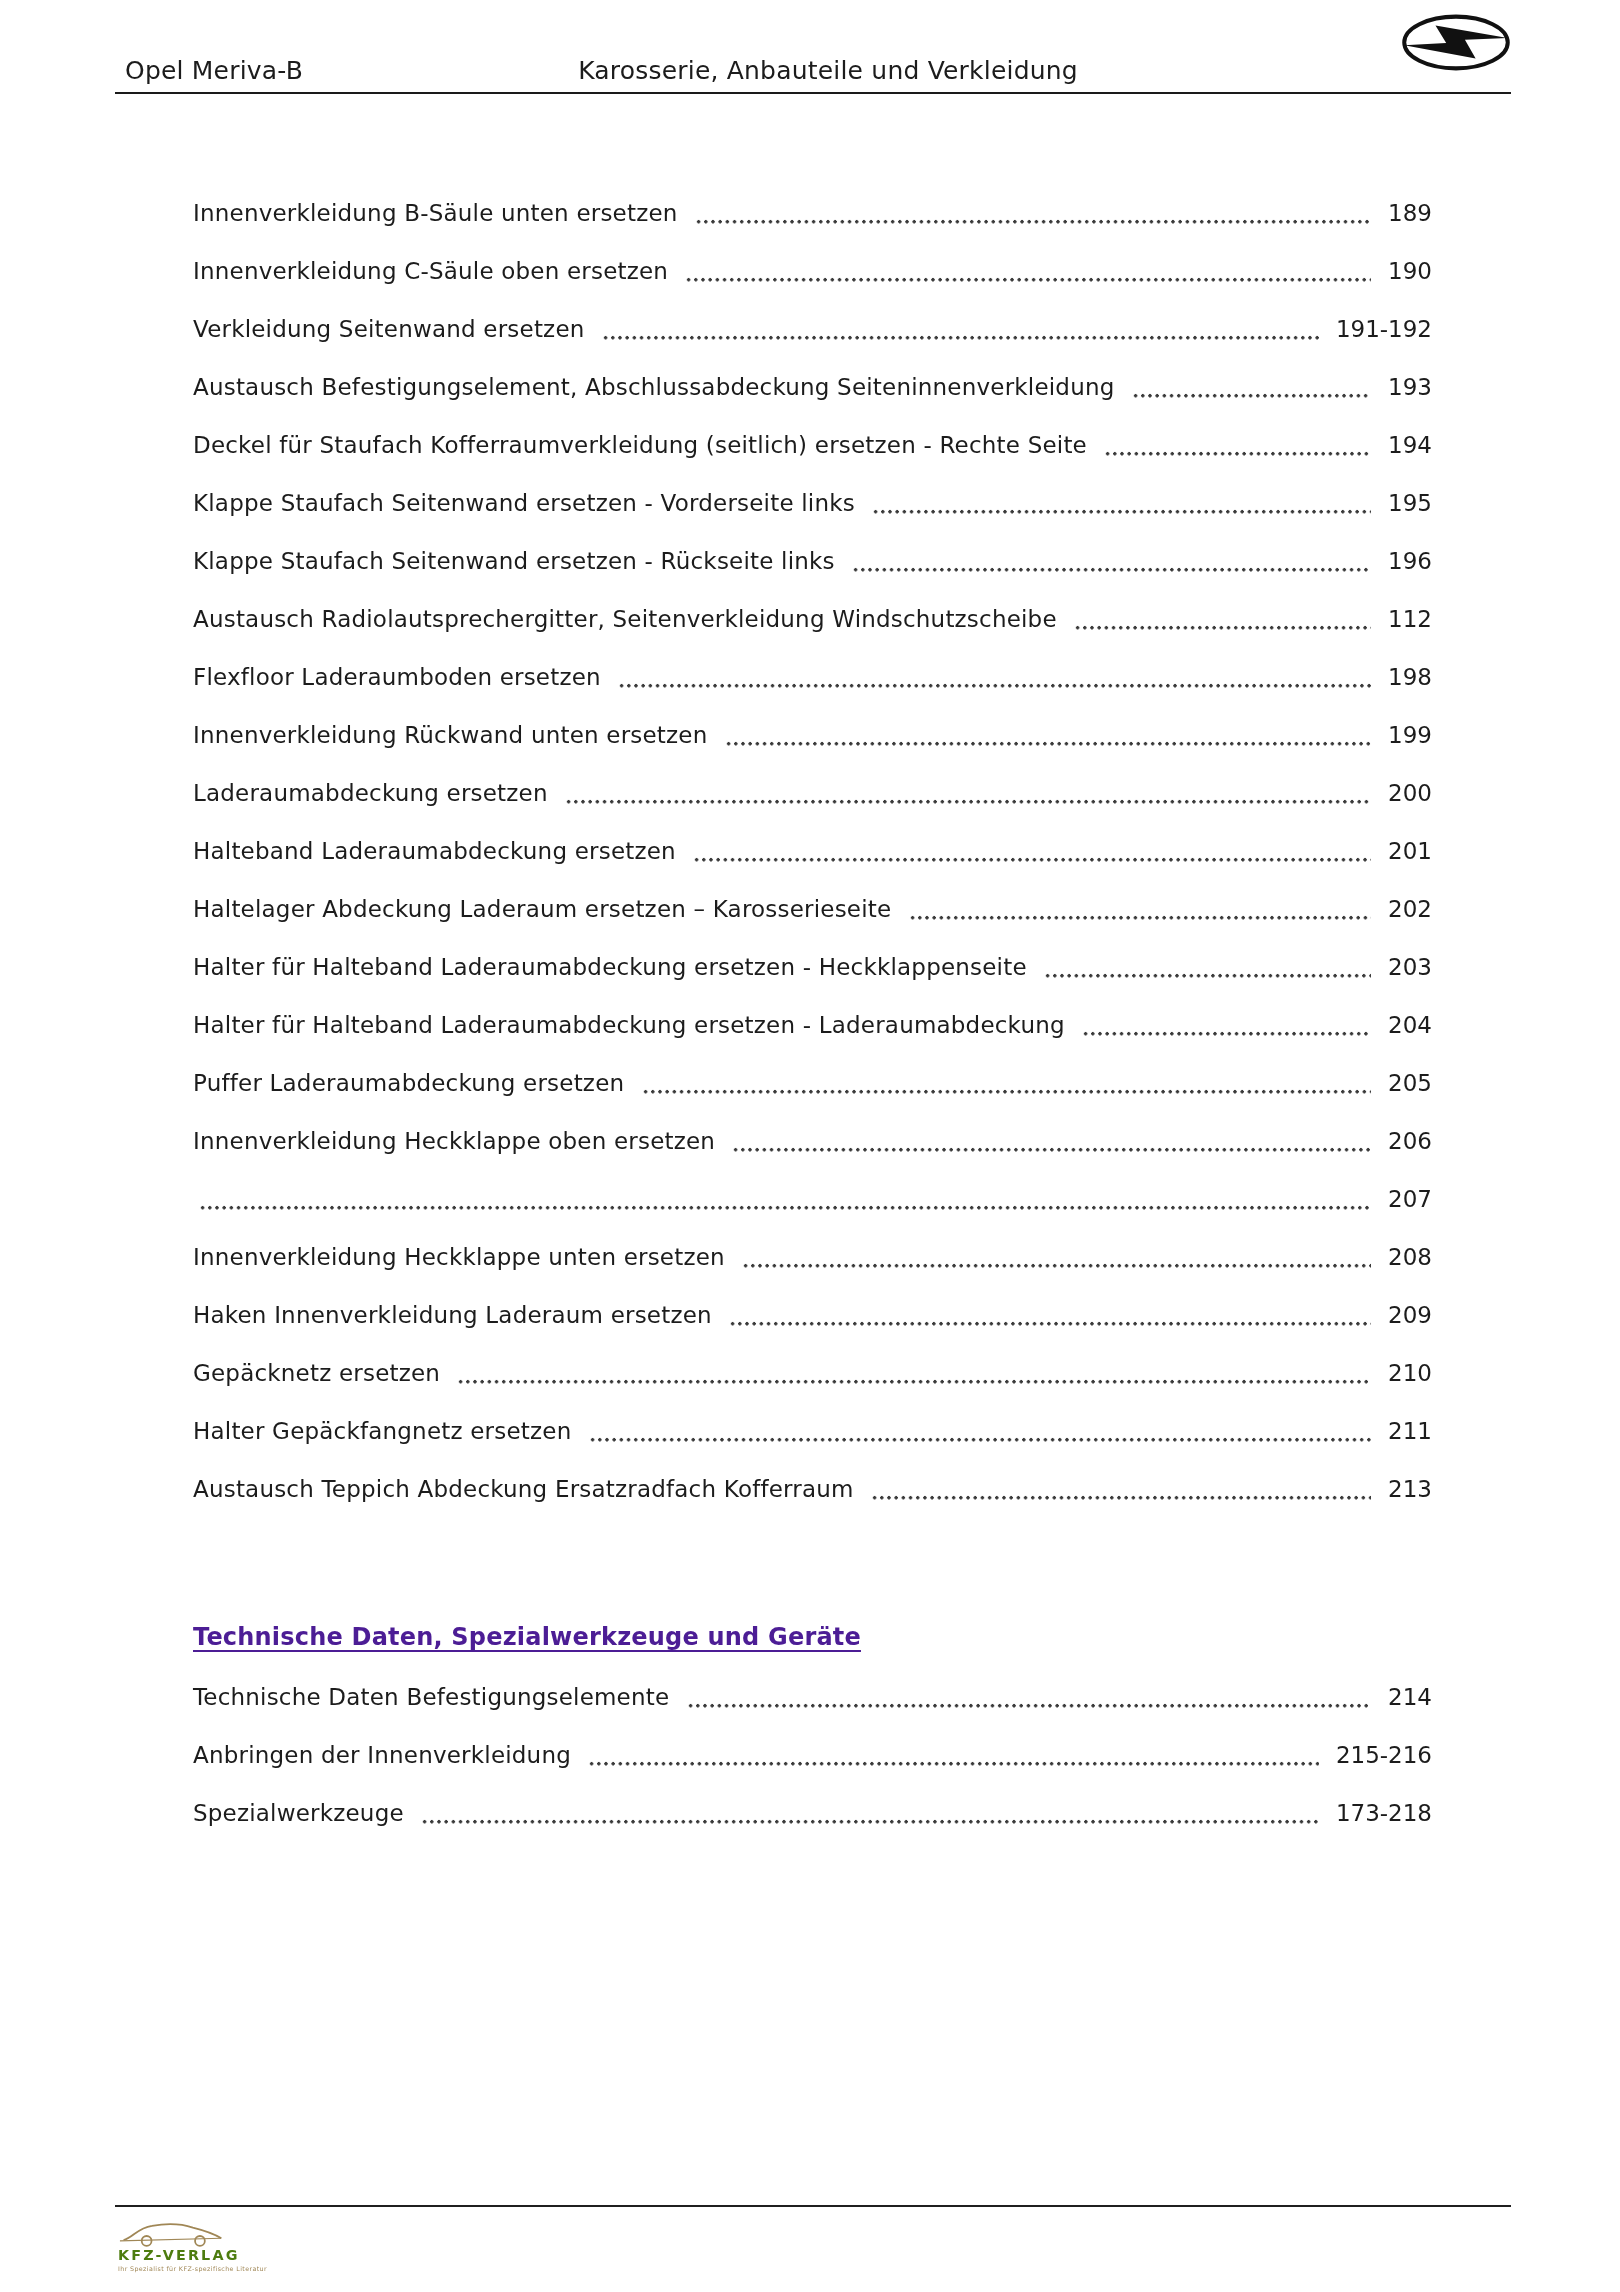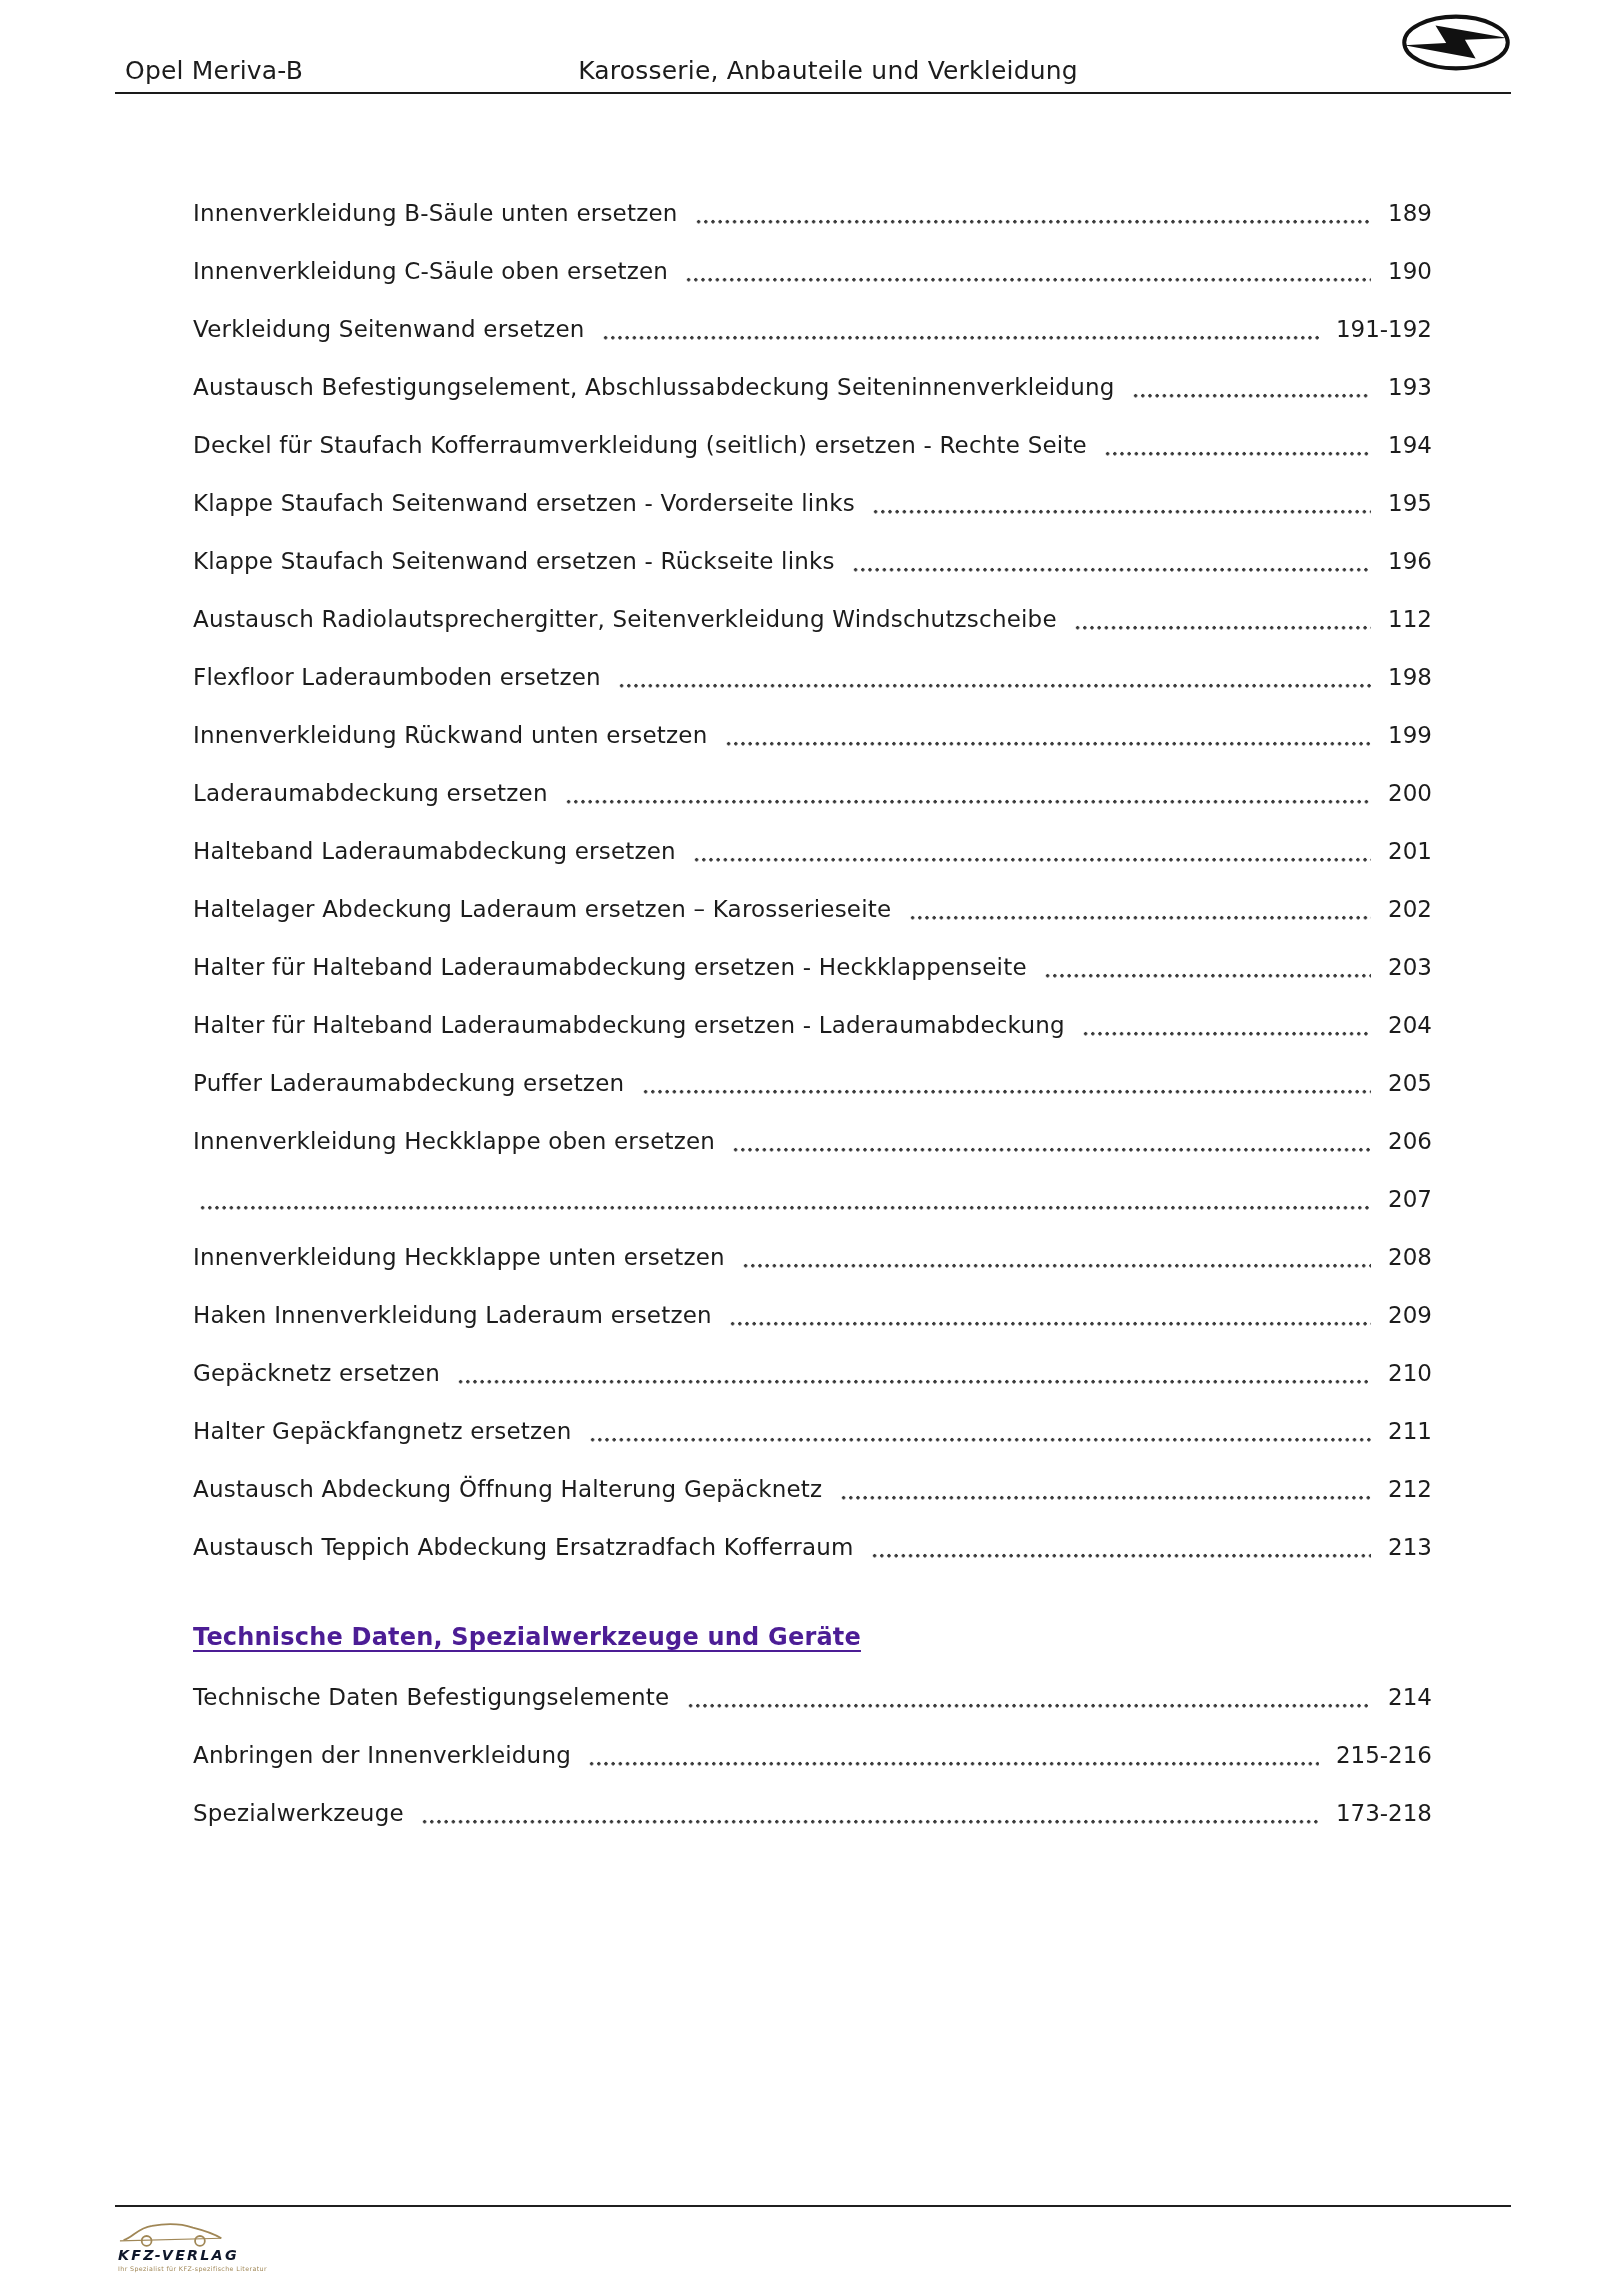--- a/index.html
+++ b/index.html
@@ -53,21 +53,21 @@
   }
 
   
   .footer-rule {
     position:absolute; left:115px; right:109px; top:2205px;
     border-top:2.7px solid #1f1f1f;
   }
   .publisher-logo { position:absolute; left:118px; top:2216px; width:197px; text-align:left; }
   .publisher-name {
     font-size:14.3px; font-weight:bold; letter-spacing:2.2px;
-    color:#0f172a; margin-top:-3.6px;font-style:italic;
+    color:#4d7c0f; margin-top:-3.6px;
   }
   .publisher-tagline {
     font-size:6.3px; color:#a08756; letter-spacing:0.4px; margin-top:1.8px; white-space:nowrap;
   }
 </style>
 </head>
 <body>
 
 <div class="page">
 
@@ -181,25 +181,20 @@
       </div>
       <div class="toc-row">
         <span class="toc-title">Gepäcknetz ersetzen</span>
         <span class="dots"></span>
         <span class="toc-page">210</span>
       </div>
       <div class="toc-row">
         <span class="toc-title">Halter Gepäckfangnetz ersetzen</span>
         <span class="dots"></span>
         <span class="toc-page">211</span>
-      </div>
-      <div class="toc-row">
-        <span class="toc-title">Austausch Abdeckung Öffnung Halterung Gepäcknetz</span>
-        <span class="dots"></span>
-        <span class="toc-page">212</span>
       </div>
       <div class="toc-row">
         <span class="toc-title">Austausch Teppich Abdeckung Ersatzradfach Kofferraum</span>
         <span class="dots"></span>
         <span class="toc-page">213</span>
       </div>
     </div>
 
   <div class="section-heading">Technische Daten, Spezialwerkzeuge und Geräte</div>
   <div class="toc toc-tech" id="toc-tech">

